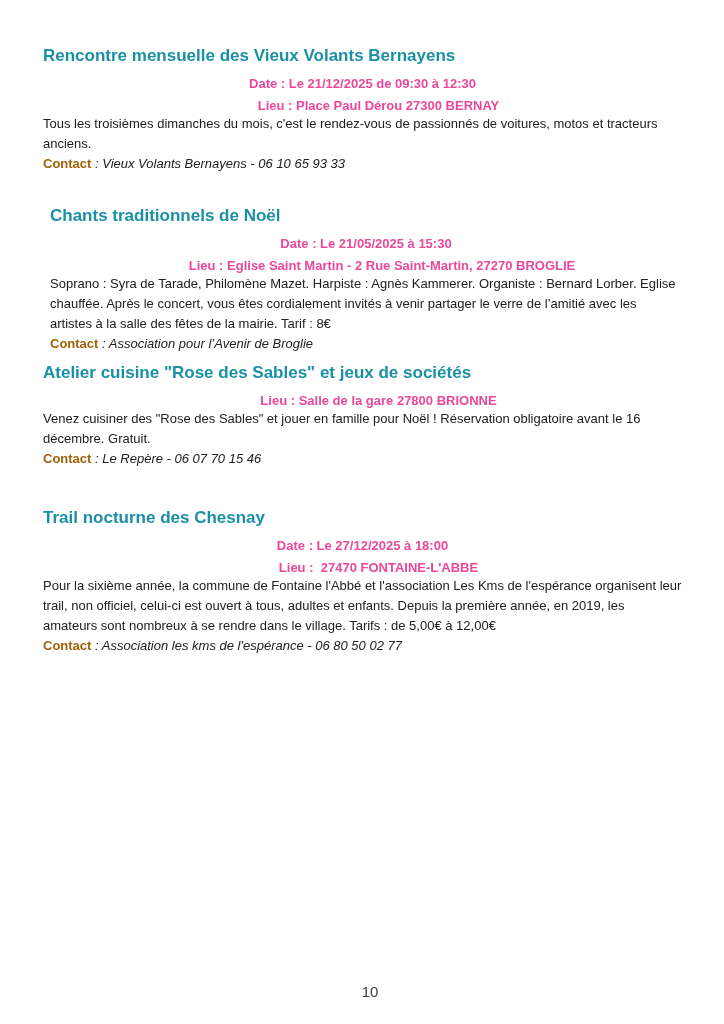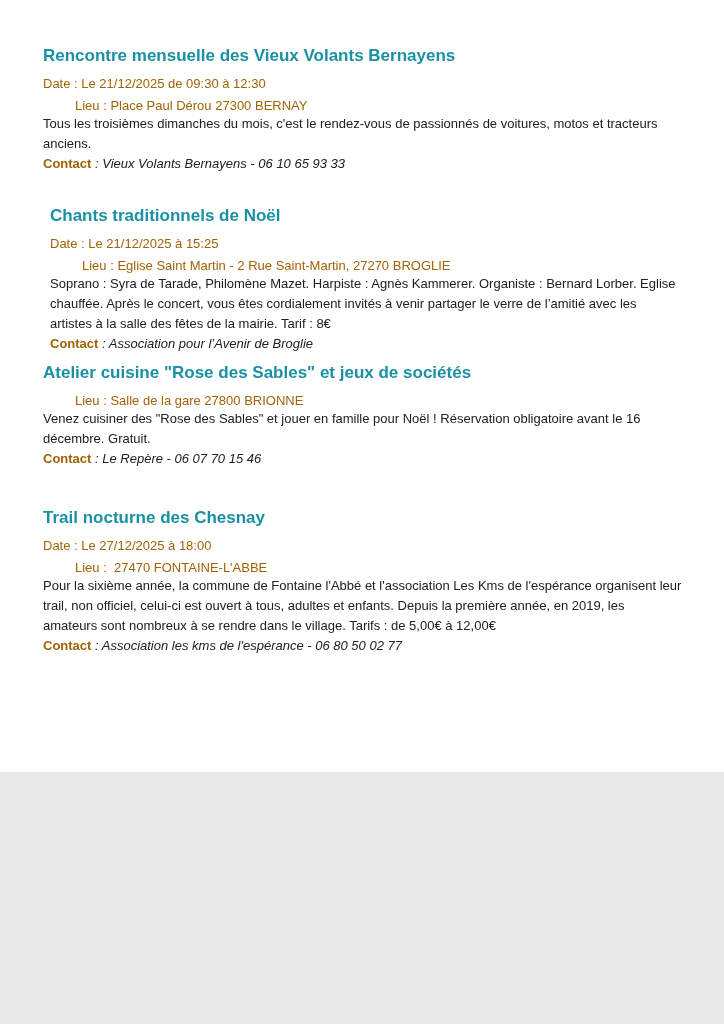--- a/index.html
+++ b/index.html
@@ -1,20 +1,20 @@
 <!DOCTYPE html>
 <html lang="fr"><head>
 <meta charset="utf-8">
 <style>
   * { margin: 0; padding: 0; box-sizing: border-box; }
   html, body { background: #e8e8e8; }
   .page {
     position: relative;
     width: 724px;
-    height: 772px;
+    height: 1024px;
     margin: 0 auto;
     background: #ffffff;
     font-family: "Liberation Sans", "DejaVu Sans", sans-serif;
     color: #202020;
     overflow: hidden;
   }
   .content {
     position: absolute;
     left: 43px;
     right: 42px;
@@ -25,25 +25,26 @@
   .event + .event.mt-sm { margin-top: 8px; }
   .event + .event.mt-md { margin-top: 38px; }
   .event-title {
     color: #1a90a5;
     font-size: 17px;
     line-height: 22px;
     font-weight: bold;
     margin: 0 0 8px 0;
   }
   .event-date, .event-lieu {
-    color: #a16207;
+    color: #ec4899;
     font-size: 13px;
     line-height: 17px;
-    font-weight: normal;
+    font-weight: bold;
     white-space: pre-wrap;
+    text-align: center;
   }
   .event-date { margin: 0 0 5px 0; }
   .event-lieu { margin: 0; padding-left: 32px; }
   .event-body {
     font-size: 13px;
     line-height: 20px;
     color: #202020;
   }
   .event-desc { white-space: pre-wrap; }
   .contact-line { }
@@ -51,43 +52,43 @@
     color: #a16207;
     font-weight: bold;
   }
   .contact-rest { white-space: pre-wrap; font-style: italic; }
   .footer {
     position: absolute;
     left: 16px;
     right: 0;
     top: 983px;
     text-align: center;
-    font-size: 13px;
-    color: #c2410c;
+    font-size: 15px;
+    color: #404040;
   }
 </style>
 </head>
 <body>
 
 <div class="page">
   <div class="content">
 
     <section class="event">
       <h2 class="event-title">Rencontre mensuelle des Vieux Volants Bernayens</h2>
       <p class="event-date">Date : Le 21/12/2025 de 09:30 à 12:30</p>
       <p class="event-lieu">Lieu : Place Paul Dérou 27300 BERNAY</p>
       <div class="event-body">
         <div class="event-desc">Tous les troisièmes dimanches du mois, c'est le rendez-vous de passionnés de voitures, motos et tracteurs anciens.</div>
         <div class="contact-line"><span class="contact-label">Contact</span><span class="contact-rest"> : Vieux Volants Bernayens - 06 10 65 93 33</span></div>
       </div>
     </section>
 
     <section class="event mt-lg">
       <h2 class="event-title">Chants traditionnels de Noël</h2>
-      <p class="event-date">Date : Le 21/12/2025 à 15:25</p>
+      <p class="event-date">Date : Le 21/05/2025 à 15:30</p>
       <p class="event-lieu">Lieu : Eglise Saint Martin - 2 Rue Saint-Martin, 27270 BROGLIE</p>
       <div class="event-body">
         <div class="event-desc">Soprano : Syra de Tarade, Philomène Mazet. Harpiste : Agnès Kammerer. Organiste : Bernard Lorber. Eglise chauffée. Après le concert, vous êtes cordialement invités à venir partager le verre de l’amitié avec les artistes à la salle des fêtes de la mairie. Tarif : 8€</div>
         <div class="contact-line"><span class="contact-label">Contact</span><span class="contact-rest"> : Association pour l’Avenir de Broglie</span></div>
       </div>
     </section>
 
     <section class="event mt-sm">
       <h2 class="event-title">Atelier cuisine "Rose des Sables" et jeux de sociétés</h2>
       <p class="event-lieu">Lieu : Salle de la gare 27800 BRIONNE</p>

